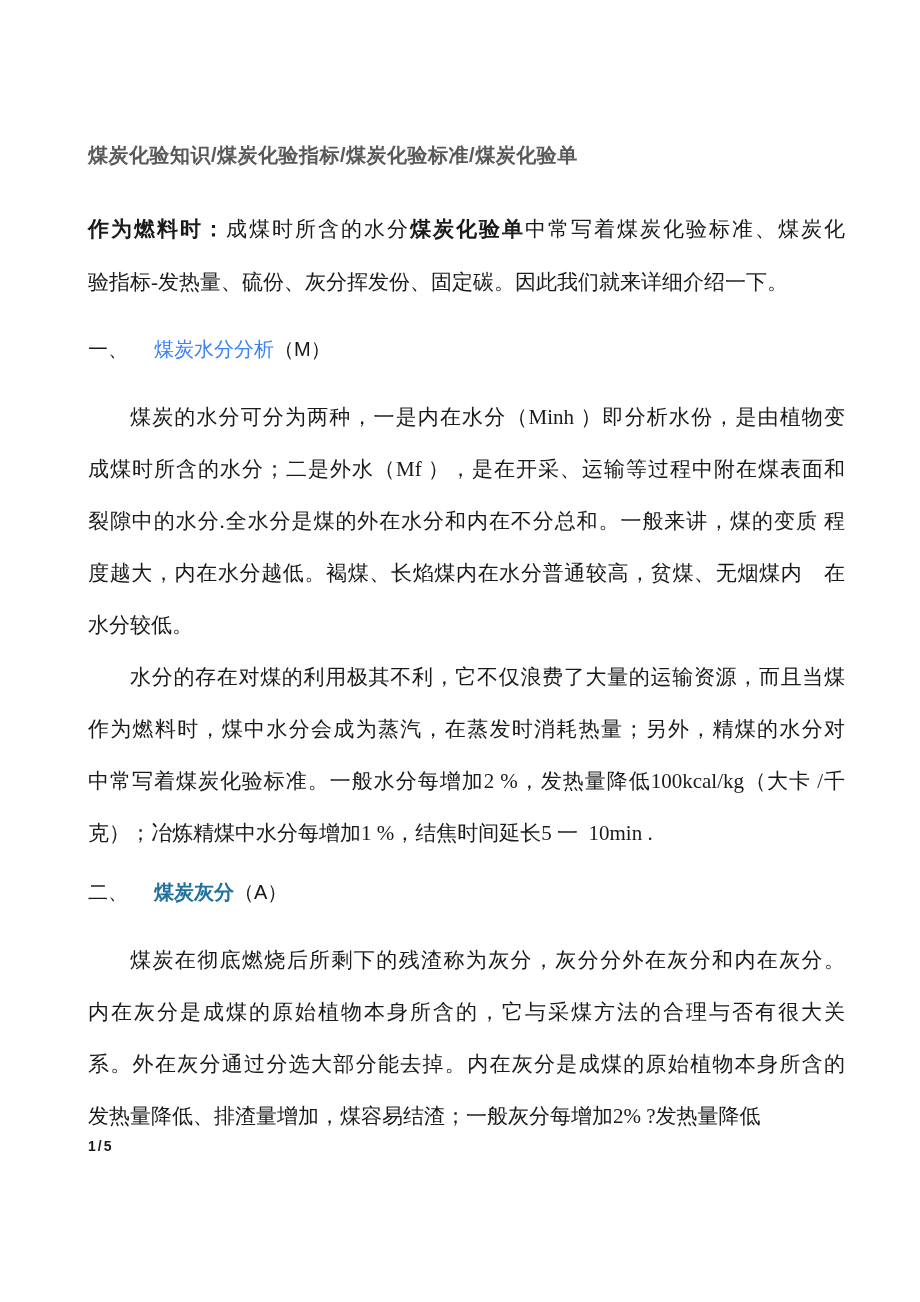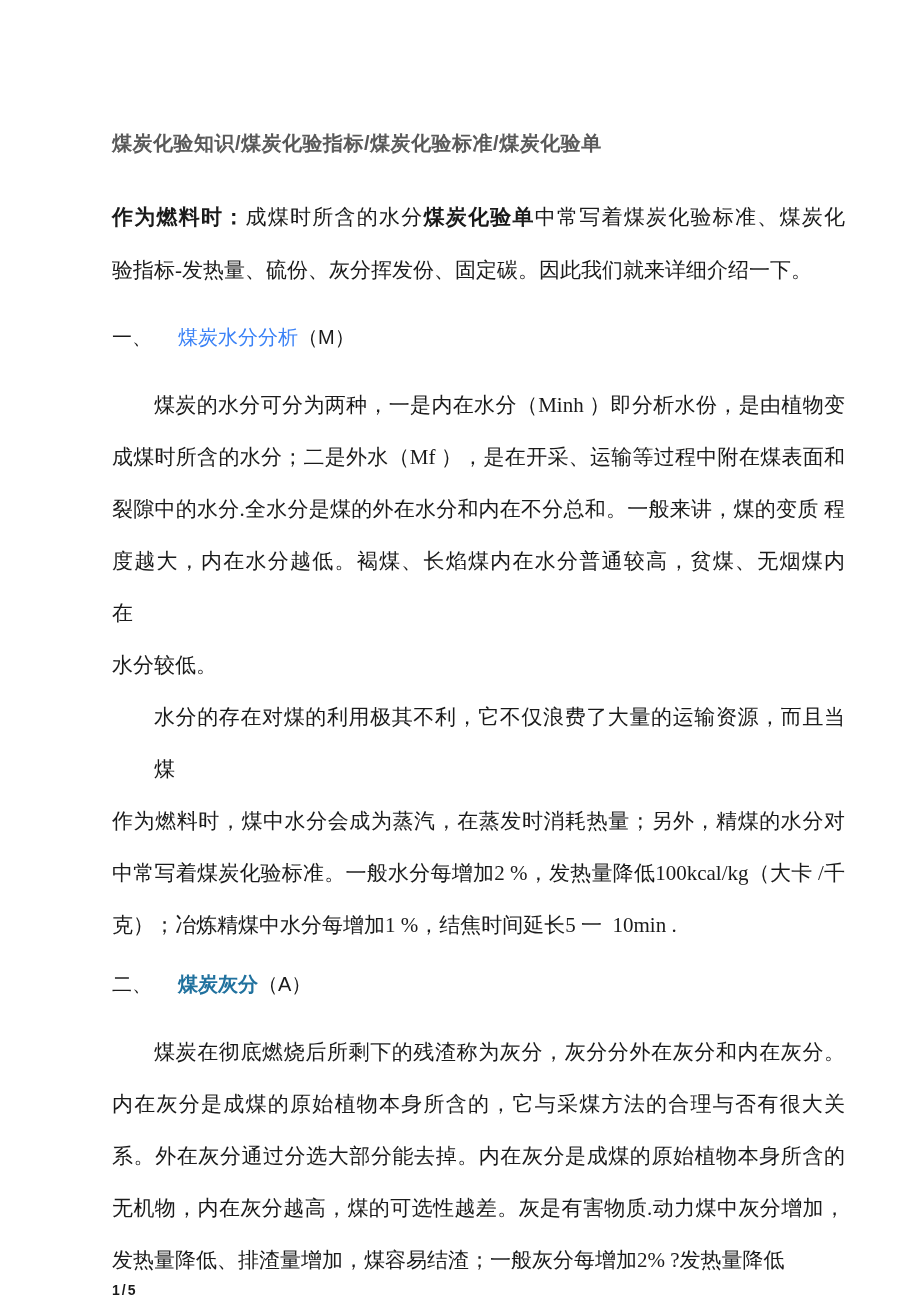--- a/index.html
+++ b/index.html
@@ -15,22 +15,21 @@
     width: 920px;
     height: 1302px;
     background: #ffffff;
     font-family: "Liberation Serif", "DejaVu Serif", serif;
     color: #1a1a1a;
   }
   .content {
     position: absolute;
     left: 88px;
     right: 75px;
-    top: 0;
-    margin-left: 24px;
+    top: 12px;
   }
   .doc-title {
     margin-top: 130px;
     font-family: "Liberation Sans", "DejaVu Sans", sans-serif;
     font-weight: bold;
     font-size: 20px;
     line-height: 26px;
     color: #595959;
     letter-spacing: 0.5px;
   }
@@ -123,20 +122,19 @@
     </div>
 
     <div class="sec-heading h2">
       <span class="sec-num">二、</span><span class="sec-title-blue bold">煤炭灰分</span><span class="sec-suffix">（A）</span>
     </div>
 
     <div class="para para3">
       <div class="pline first">煤炭在彻底燃烧后所剩下的残渣称为灰分，灰分分外在灰分和内在灰分。</div>
       <div class="pline">内在灰分是成煤的原始植物本身所含的，它与采煤方法的合理与否有很大关</div>
       <div class="pline">系。外在灰分通过分选大部分能去掉。内在灰分是成煤的原始植物本身所含的</div>
-      <div class="pline">无机物，内在灰分越高，煤的可选性越差。灰是有害物质.动力煤中灰分增加，</div>
       <div class="pline last">发热量降低、排渣量增加，煤容易结渣；一般灰分每增加2% ?发热量降低</div>
     </div>
 
     <div class="footer">1/5</div>
 
   </div>
 </div>
 
 </body></html>

